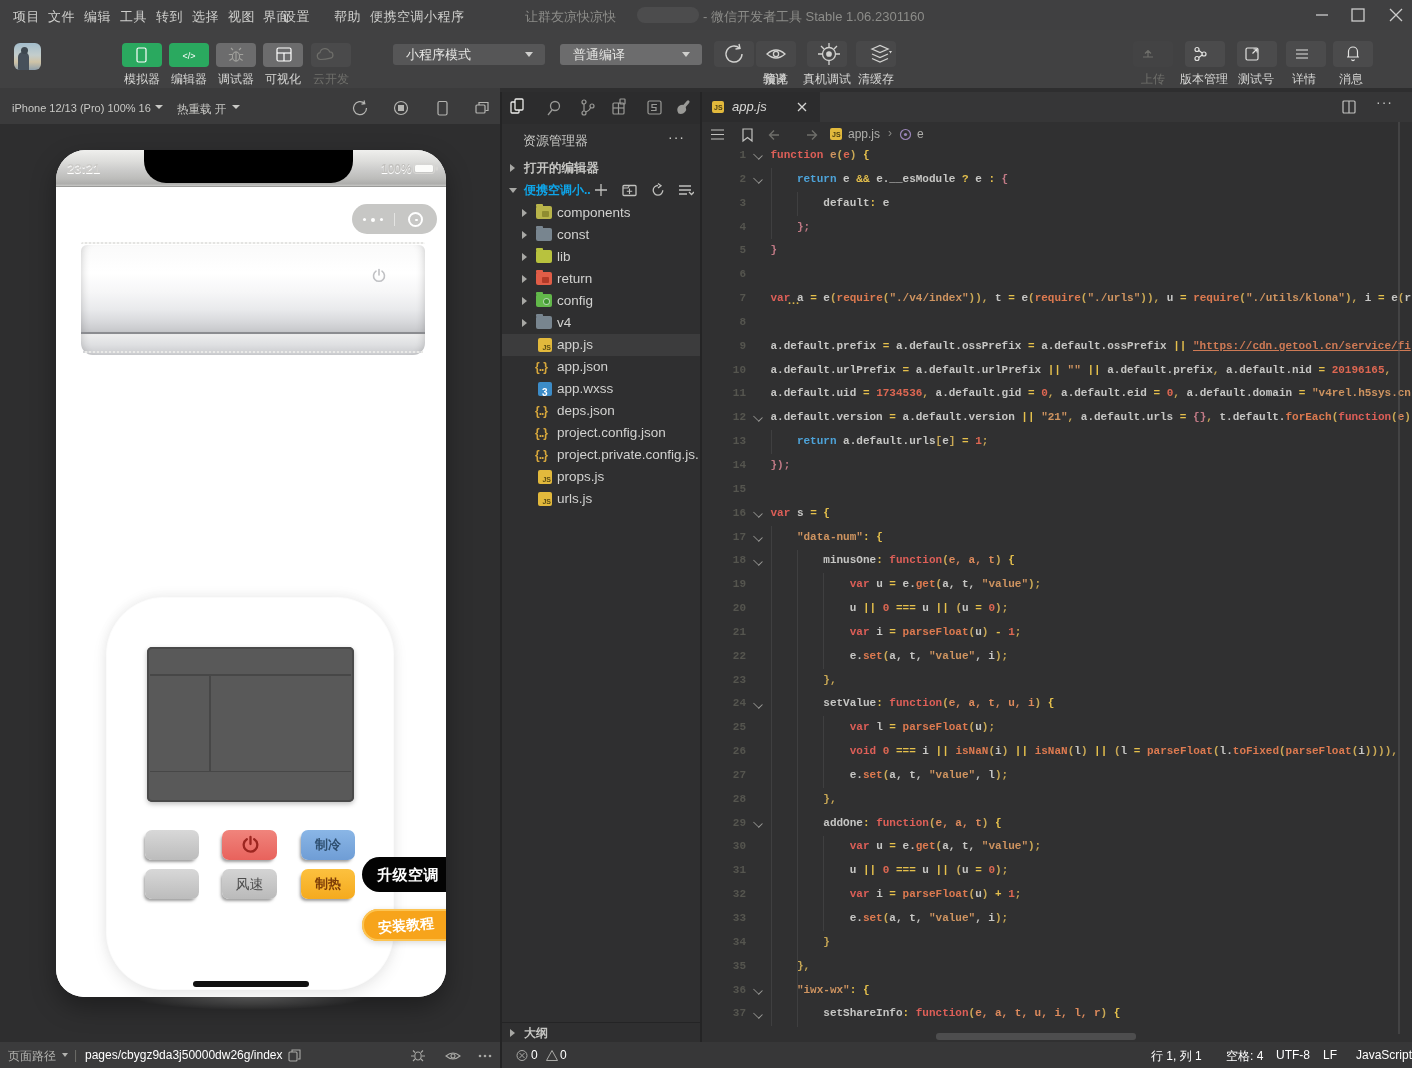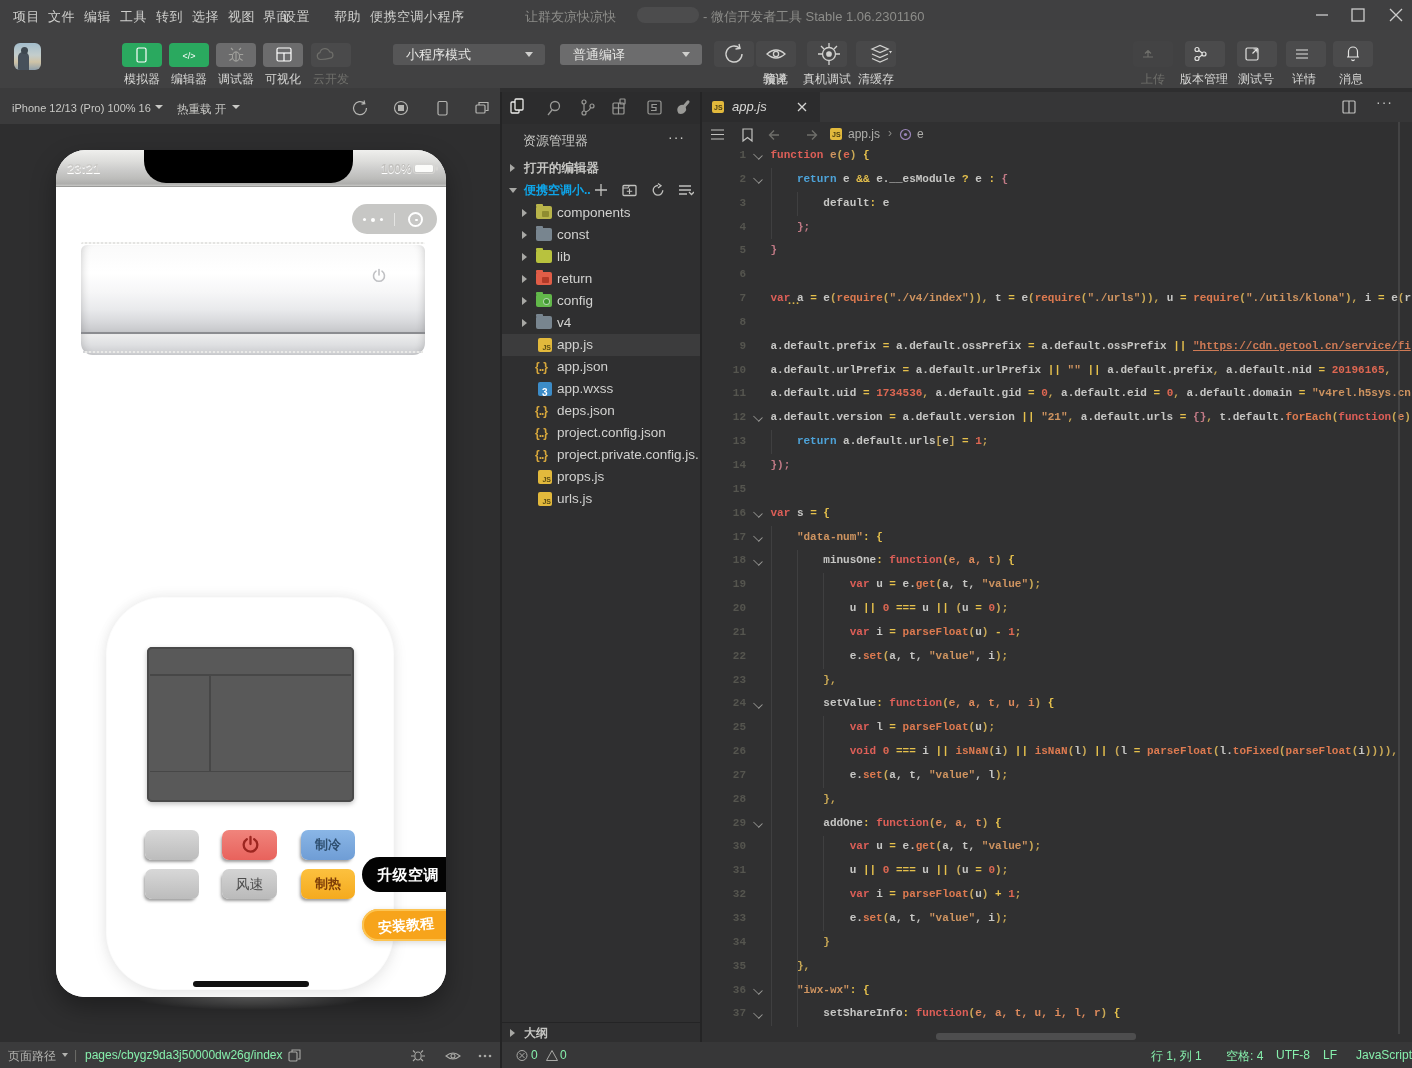--- a/index.html
+++ b/index.html
@@ -22,21 +22,21 @@
 #tabbar{position:absolute;left:702px;top:92px;width:710px;height:30px;background:#363637}
 #vdiv1{position:absolute;left:500px;top:92px;width:2px;height:976px;background:#242425}
 #vdiv2{position:absolute;left:700px;top:92px;width:2px;height:950px;background:#242425}
 
 #simpanel{position:absolute;left:0;top:124px;width:500px;height:918px;background:#2e2e2f}
 #explorer{position:absolute;left:502px;top:124px;width:198px;height:898px;background:#2f2f30;font-size:13.5px;color:#d2d2d0}
 #outlinerow{position:absolute;left:502px;top:1022px;width:198px;height:20px;background:#2f2f30;border-top:1px solid #242425}
 #editor{position:absolute;left:702px;top:122px;width:710px;height:920px;background:#303031;overflow:hidden}
 #statusbar{position:absolute;left:0;top:1042px;width:1412px;height:26px;background:#373738}
 #statusbar .left{position:absolute;left:0;top:0;width:500px;height:26px;background:#3b3b3c}
-.st{position:absolute;top:6px;font-size:12px;color:#86efac}
+.st{position:absolute;top:6px;font-size:12px;color:#ffffff}
 
 .erow{position:absolute;left:0;width:198px;height:22px;line-height:22px}
 .etext{position:absolute;left:55px;top:0;white-space:nowrap}
 .earr{position:absolute;left:20px;top:7px;width:0;height:0;border-top:4px solid transparent;border-bottom:4px solid transparent;border-left:5px solid #a8a8a5}
 .earrd{position:absolute;left:6px;top:9px;width:0;height:0;border-left:4px solid transparent;border-right:4px solid transparent;border-top:5px solid #a8a8a5}
 .folder{position:absolute;left:34px;top:4px;width:16px;height:13px;border-radius:2px}
 .folder:before{content:"";position:absolute;left:0;top:-2px;width:7px;height:3px;border-radius:1px;background:inherit}
 .jsic{position:absolute;left:36px;top:4px;width:14px;height:14px;border-radius:2px;background:#e2b93c}
 .jsic:after{content:"JS";position:absolute;right:1px;bottom:1px;font-size:7px;font-weight:bold;color:#594a12;line-height:7px}
 .brc{position:absolute;left:33px;top:0;font-size:12px;font-weight:bold;color:#d8a83c;letter-spacing:-1px}

